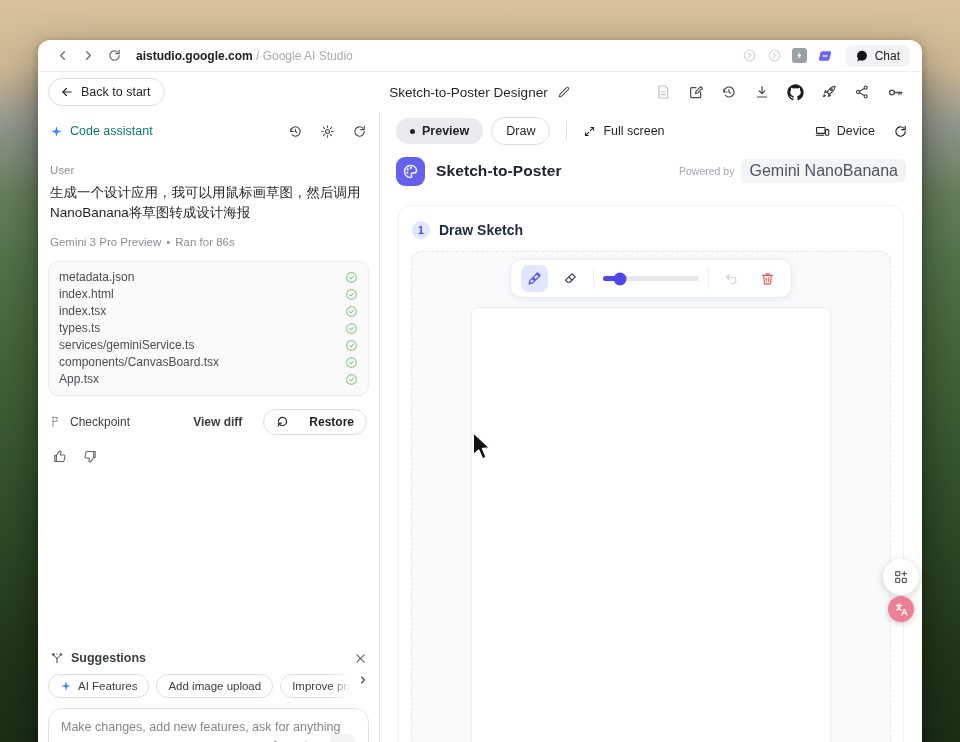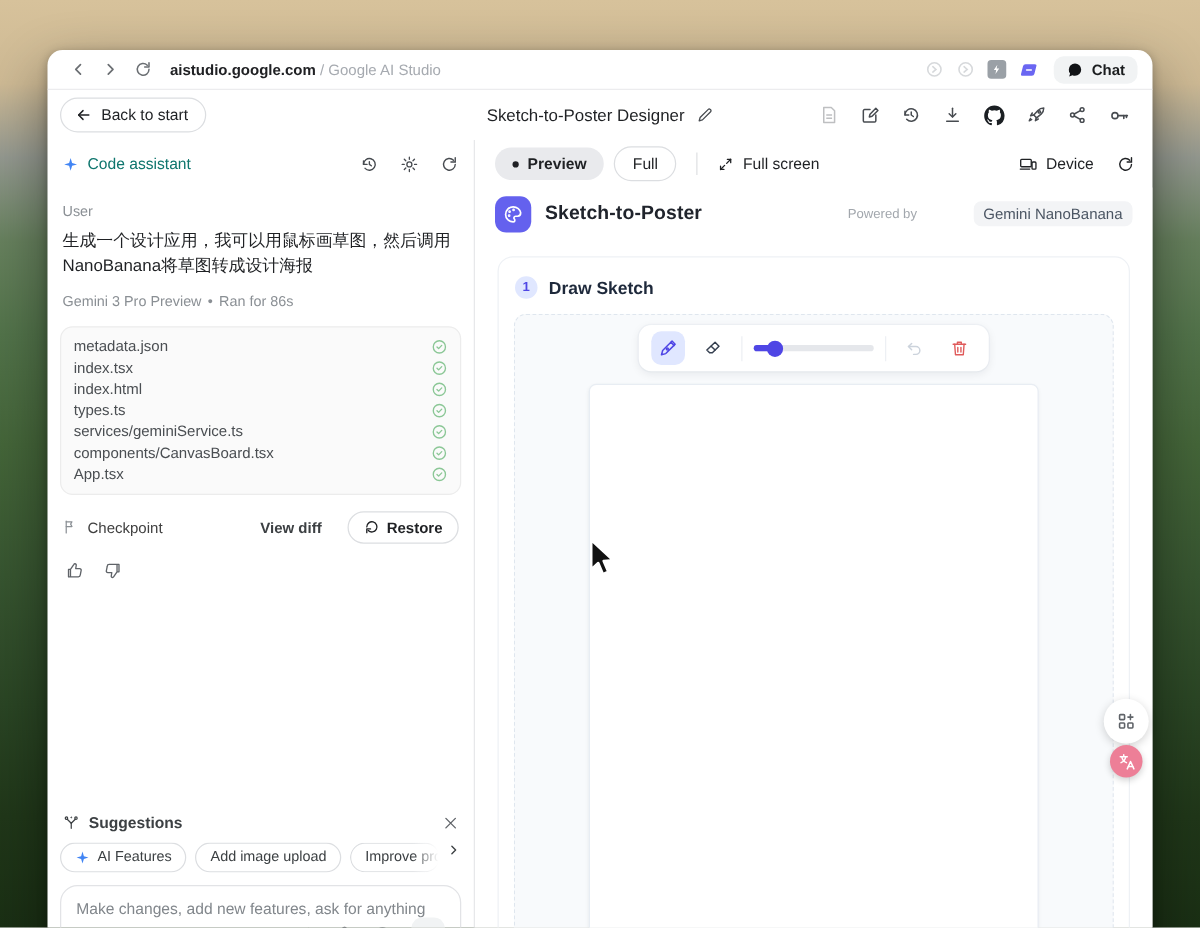--- a/index.html
+++ b/index.html
@@ -19,21 +19,21 @@
   .ic { color:#474b50; }
   
   .browser-bar { height:32px; flex:0 0 32px; display:flex; align-items:center; padding:0 12px; gap:2px; border-bottom:1px solid #ececee; }
   .nav-btn { width:24px; height:24px; display:flex; align-items:center; justify-content:center; color:#6b6f73; }
   .url { margin-left:8px; font-size:12px; color:#202124; font-weight:700; flex:0 0 auto; }
   .url .path { color:#a6aab0; font-weight:400; }
   .bar-spacer { flex:1; }
   .ext-dim { opacity:.4; margin:0 4px; }
   .ext-sq { width:15px; height:15px; border-radius:3px; background:#9aa0a6; display:flex; align-items:center; justify-content:center; margin:0 4px; }
   .ext-purple { margin:0 4px; }
-  .chat-pill { display:flex; align-items:center; gap:6px; background:#f1f3f4; border-radius:8px; padding:4px 10px; font-size:12px; font-weight:700; color:#1b1d1f; margin-left:6px; }
+  .chat-pill { display:flex; align-items:center; gap:6px; background:#f1f3f4; border-radius:8px; padding:4px 10px; font-size:12px; font-weight:400; color:#1b1d1f; margin-left:6px; }
   
   .app-header { height:40px; flex:0 0 40px; display:flex; align-items:center; padding:0 10px; position:relative; }
   .back-pill { display:flex; align-items:center; gap:7px; border:1px solid #dcdee1; border-radius:18px; padding:6px 14px 6px 11px; font-size:12.5px; color:#1f2124; background:#fff; }
   .doc-title { position:absolute; left:0; right:0; text-align:center; font-size:13.5px; color:#1f2124; pointer-events:none; }
   .doc-title .inner { pointer-events:auto; display:inline-flex; align-items:center; gap:9px; }
   .hdr-icons { margin-left:auto; display:flex; align-items:center; gap:17px; padding-right:8px; position:relative; z-index:2; }
   .hdr-icons .dim { opacity:.35; }
   
   .main { flex:1; display:flex; min-height:0; }
   .left-panel { width:342px; flex:0 0 342px; border-right:1px solid #e7e8ea; display:flex; flex-direction:column; min-height:0; }
@@ -45,21 +45,21 @@
   .user-msg { font-size:13.5px; color:#1f2124; line-height:1.5; margin:0 2px; }
   .run-meta { font-size:11.5px; color:#8a8f94; margin:12px 2px 0; display:flex; gap:5px; align-items:center; }
   .thought { display:flex; align-items:center; gap:7px; font-size:12px; color:#5f6368; margin:16px 2px 0; }
   .file-card { margin-top:13px; background:#fafafa; border:1px solid #ececec; border-radius:10px; padding:7px 10px; }
   .file-row { display:flex; align-items:center; height:17px; }
   .file-row span { font-size:12px; color:#4a4e52; }
   .file-row svg { margin-left:auto; }
   .checkpoint-row { display:flex; align-items:center; margin:13px 2px 0; gap:7px; }
   .chk-label { font-size:12px; color:#404040; }
   .view-diff { margin-left:auto; font-size:12px; font-weight:700; color:#3c4043; margin-right:14px; }
-  .restore-pill { display:flex; align-items:center; gap:5px; border:1px solid #dcdee1; border-radius:16px; padding:5px 12px; font-size:12px; font-weight:700; color:#1f2124; background:#fff; }
+  .restore-pill { display:flex; align-items:center; gap:20px; border:1px solid #dcdee1; border-radius:16px; padding:5px 12px; font-size:12px; font-weight:700; color:#1f2124; background:#fff; }
   .thumbs { display:flex; gap:16px; margin:14px 4px 0; color:#5f6368; }
   
   .left-bottom { padding:0 10px 12px; }
   .sugg-head { display:flex; align-items:center; gap:7px; font-size:12.5px; font-weight:700; color:#3c4043; margin:0 2px 9px; }
   .sugg-head .x { margin-left:auto; color:#5f6368; }
   .chip-row { display:flex; align-items:flex-start; gap:7px; overflow:hidden; position:relative; margin-bottom:10px; }
   .chip { display:flex; align-items:center; gap:6px; border:1px solid #dcdee1; border-radius:15px; padding:5px 11px; font-size:11.5px; color:#3c4043; white-space:nowrap; background:#fff; }
   .chip.fade { max-width:126px; overflow:hidden; -webkit-mask-image:linear-gradient(90deg,#000 70%,transparent 98%); mask-image:linear-gradient(90deg,#000 70%,transparent 98%); }
   .chip-more { flex:0 0 auto; color:#3c4043; margin-left:-2px; }
   .composer { border:1px solid #e2e3e6; border-radius:14px; padding:11px 12px 8px; height:60px; display:flex; flex-direction:column; }
@@ -76,21 +76,21 @@
   .vdiv { width:1px; height:18px; background:#e0e1e3; margin:0 8px; }
   .fs-btn { display:flex; align-items:center; gap:7px; font-size:12.5px; color:#1f2124; }
   .pt-right { margin-left:auto; display:flex; align-items:center; gap:18px; }
   .device-btn { display:flex; align-items:center; gap:7px; font-size:12.5px; color:#1f2124; }
   .viewport { flex:1; position:relative; overflow:hidden; background:#fff; }
   .mini-header { height:42px; display:flex; align-items:center; padding:0 16px; }
   .app-ico { width:29px; height:29px; border-radius:9px; background:#6461ee; display:flex; align-items:center; justify-content:center; }
   .mini-title { font-size:15.5px; font-weight:700; color:#20242c; margin-left:11px; letter-spacing:.1px; }
   .powered { margin-left:auto; display:flex; align-items:center; gap:7px; }
   .powered .pb { font-size:10.5px; color:#a2a7ad; }
-  .powered .badge { font-size:12px; color:#4b5563; background:#f3f4f6; border-radius:6px; padding:3px 8px;margin-left:38px; }
+  .powered .badge { font-size:16px; color:#4b5563; background:#f3f4f6; border-radius:6px; padding:3px 8px; }
   .draw-card { position:absolute; left:18px; right:18px; top:55px; height:640px; border:1px solid #eef1f5; border-radius:12px; padding:15px 12px; }
   .step-head { display:flex; align-items:center; gap:9px; margin-left:1px; }
   .step-num { width:18px; height:18px; border-radius:50%; background:#e0e7ff; color:#4f46e5; font-size:10.5px; font-weight:700; display:flex; align-items:center; justify-content:center; }
   .step-title { font-size:14px; font-weight:700; color:#1e293b; }
   .sketch-zone { position:absolute; left:12px; right:12px; top:45px; bottom:0; background:#f8fafc; border:1px dashed #dfe6ee; border-radius:10px; }
   .sketch-toolbar { position:absolute; left:50%; transform:translateX(-50%); top:8px; background:#fff; border-radius:10px; box-shadow:0 2px 8px rgba(15,23,42,.08), 0 0 0 1px #f1f4f8; padding:5px 10px; display:flex; align-items:center; gap:9px; height:37px; }
   .tool-btn { width:27px; height:27px; border-radius:8px; display:flex; align-items:center; justify-content:center; color:#374151; }
   .tool-btn.sel { background:#e0e7ff; color:#4f46e5; }
   .tdiv { width:1px; height:20px; background:#edf0f4; }
   .slider { width:96px; height:14px; position:relative; display:flex; align-items:center; }
@@ -258,29 +258,29 @@
 
             <div class="file-row">
               <span>metadata.json</span>
               <svg width="13" height="13" viewBox="0 0 24 24" fill="none" stroke="#8bc796" stroke-width="2" stroke-linecap="round" stroke-linejoin="round">
                 <circle cx="12" cy="12" r="9"></circle>
                 <path d="M8.5 12.2l2.4 2.4 4.6-4.8"></path>
               </svg>
             </div>
 
             <div class="file-row">
+              <span>index.html</span>
+              <svg width="13" height="13" viewBox="0 0 24 24" fill="none" stroke="#8bc796" stroke-width="2" stroke-linecap="round" stroke-linejoin="round">
+                <circle cx="12" cy="12" r="9"></circle>
+                <path d="M8.5 12.2l2.4 2.4 4.6-4.8"></path>
+              </svg>
+            </div>
+
+            <div class="file-row">
               <span>index.tsx</span>
-              <svg width="13" height="13" viewBox="0 0 24 24" fill="none" stroke="#8bc796" stroke-width="2" stroke-linecap="round" stroke-linejoin="round">
-                <circle cx="12" cy="12" r="9"></circle>
-                <path d="M8.5 12.2l2.4 2.4 4.6-4.8"></path>
-              </svg>
-            </div>
-
-            <div class="file-row">
-              <span>index.html</span>
               <svg width="13" height="13" viewBox="0 0 24 24" fill="none" stroke="#8bc796" stroke-width="2" stroke-linecap="round" stroke-linejoin="round">
                 <circle cx="12" cy="12" r="9"></circle>
                 <path d="M8.5 12.2l2.4 2.4 4.6-4.8"></path>
               </svg>
             </div>
 
             <div class="file-row">
               <span>types.ts</span>
               <svg width="13" height="13" viewBox="0 0 24 24" fill="none" stroke="#8bc796" stroke-width="2" stroke-linecap="round" stroke-linejoin="round">
                 <circle cx="12" cy="12" r="9"></circle>
@@ -397,21 +397,21 @@
       </div>
     </div>
 
     <div class="right-panel">
       <div class="preview-toolbar">
         <div class="tab-pill active">
           <span class="tab-dot"></span>
           <span>Preview</span>
         </div>
         <div class="tab-pill inactive">
-          <span>Full</span>
+          <span>Draw</span>
         </div>
         <div class="vdiv"></div>
         <div class="fs-btn">
           <svg width="13" height="13" viewBox="0 0 24 24" fill="none" stroke="#1f2124" stroke-width="1.9" stroke-linecap="round" stroke-linejoin="round">
               <path d="M14.5 4.5H19.5V9.5"></path>
               <path d="M19.5 4.5L13.5 10.5"></path>
               <path d="M9.5 19.5H4.5V14.5"></path>
               <path d="M4.5 19.5l6-6"></path>
             </svg>
           <span>Full screen</span>

